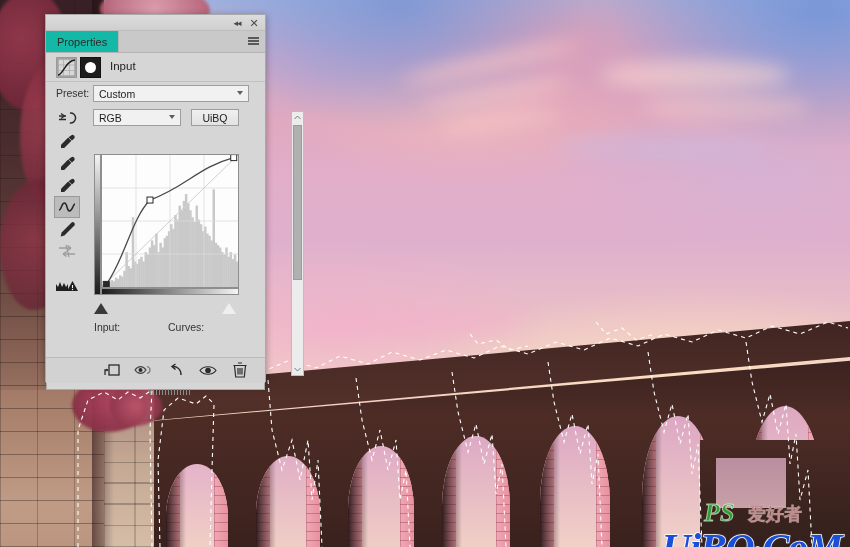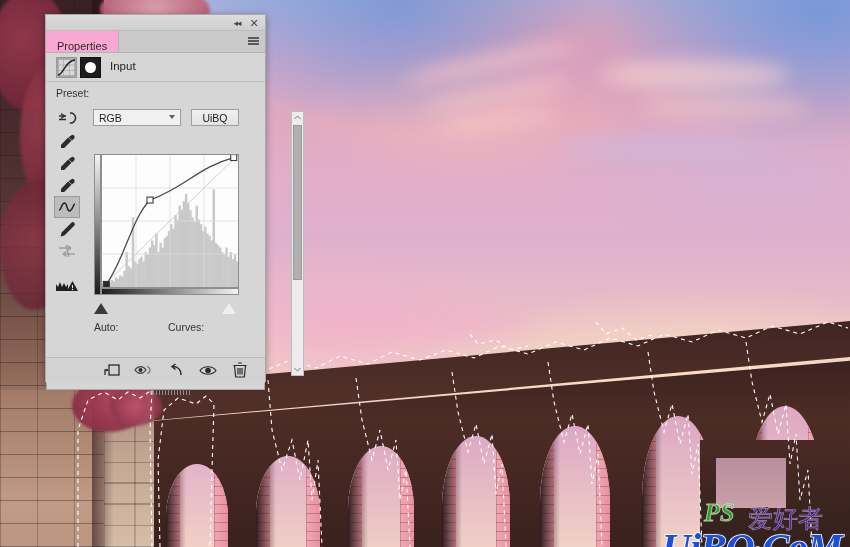--- a/index.html
+++ b/index.html
@@ -110,21 +110,21 @@
   .wm-ps{
     position:absolute;left:44px;top:-4px;
     font-family:"Liberation Serif", serif;
     font-size:26px;font-weight:bold;font-style:italic;
     color:#2f9e2f;
     -webkit-text-stroke:1px rgba(255,255,255,.6);
     white-space:nowrap;
   }
   .wm-cn{
     position:absolute;left:88px;top:0px;
-    font-size:25px;font-weight:normal;color:#4c1d95;
+    font-size:18px;font-weight:bold;color:#7f1d1d;
     -webkit-text-stroke:.6px rgba(255,255,255,.5);
     white-space:nowrap;
   }
   .wm-sub{
     position:absolute;left:50px;top:42px;
     font-size:12px;color:rgba(255,255,255,.85);font-weight:bold;
     white-space:nowrap;
   }
 
   
@@ -143,21 +143,21 @@
     display:flex;align-items:center;justify-content:center;color:#4a4a4a;font-size:10px;line-height:1;}
   .tb-collapse{right:22px;letter-spacing:-1px;font-size:9px;}
   .tb-close{right:5px;font-size:11px;}
 
   .tabstrip{position:relative;height:21px;background:#c9c9c9;border-bottom:1px solid #b3b3b3;}
   .tab{
     position:absolute;left:0;top:0;height:21px;padding:0 11px;
     display:flex;align-items:center;font-size:11px;color:#2b2b2b;
     background:#dcdcdc;border-right:1px solid #b5b5b5;cursor:pointer;
   }
-  .tab.active{background:#f9a8d4;align-items:flex-end;}
+  .tab.active{background:#14b8a6;}
   .tabrest{position:absolute;left:68px;right:0;top:0;height:21px;background:#c9c9c9;}
   .hamburger{position:absolute;right:6px;top:6px;width:11px;height:9px;cursor:pointer;
     background:repeating-linear-gradient(180deg,#5a5a5a 0 1.5px,transparent 1.5px 3px);}
 
   .panel-body{position:relative;height:330px;background:#d6d6d6;}
 
   .adjhead{position:absolute;left:0;top:0;width:219px;height:28px;background:#d6d6d6;border-bottom:1px solid #c0c0c0;}
   .icon-curves{
     position:absolute;left:10px;top:4px;width:21px;height:21px;
     background:#bdbdbd;border:1px solid #9a9a9a;box-sizing:border-box;
@@ -370,20 +370,24 @@
           </svg>
         </div>
         <div class="icon-mask">
             <div class="dot"></div>
           </div>
         <div class="adj-title">Input</div>
       </div>
 
       <div class="preset-row">
         <div class="lbl-preset">Preset:</div>
+        <div class="sel sel-preset">
+          <span>Custom</span>
+          <span class="caret"></span>
+        </div>
       </div>
 
       <div class="chan-row">
         <div class="sel sel-chan">
           <span>RGB</span>
           <span class="caret"></span>
         </div>
         <div class="btn-auto">UiBQ</div>
       </div>
 
@@ -524,21 +528,21 @@
               <rect x="1.27" y="126.41" width="6" height="6" fill="#2a2a2a" stroke="#2a2a2a" stroke-width="1"></rect>
               <rect x="45.00" y="42.04" width="6" height="6" fill="#ffffff" stroke="#2a2a2a" stroke-width="1"></rect>
               <rect x="128.73" y="-0.41" width="6" height="6" fill="#ffffff" stroke="#2a2a2a" stroke-width="1"></rect>
             </svg>
         </div>
       </div>
 
       <div class="io-row">
         <div class="slider-black"></div>
         <div class="slider-white"></div>
-        <div class="lbl-io" style="left:0;">Auto:</div>
+        <div class="lbl-io" style="left:0;">Input:</div>
         <div class="lbl-io" style="left:74px;">Curves:</div>
       </div>
 
       <div class="scrollbar">
         <div class="sb-arrow sb-up">
           <svg width="7" height="5" viewBox="0 0 7 5">
               <path d="M0.5,4 L3.5,1 L6.5,4" fill="none" stroke="#787878" stroke-width="1"></path>
             </svg>
         </div>
         <div class="sb-thumb"></div>

